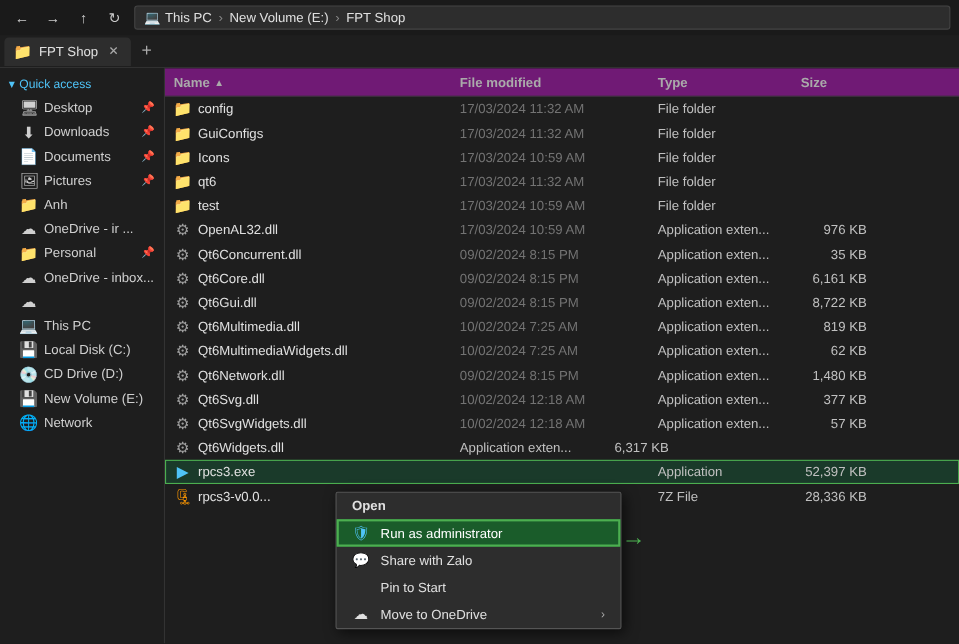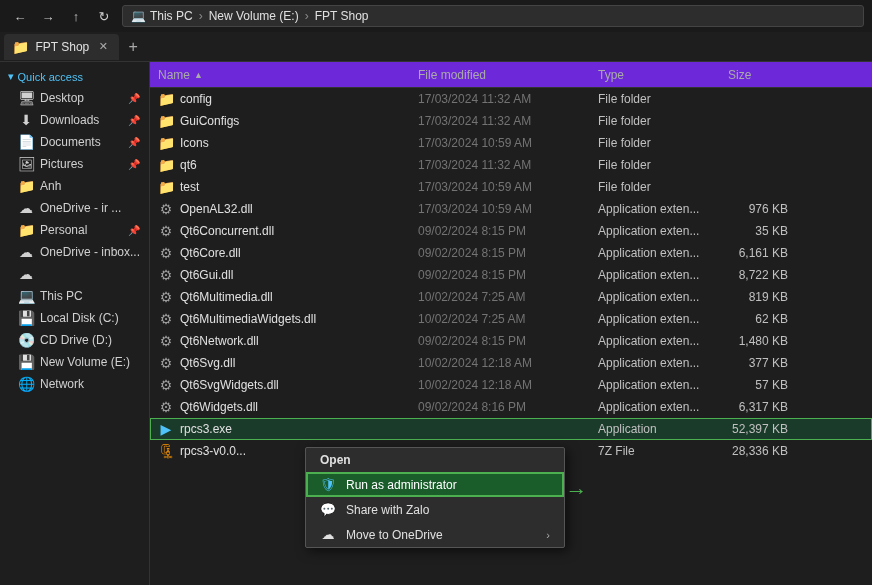--- a/index.html
+++ b/index.html
@@ -125,24 +125,25 @@
 
     
     .file-pane {
       flex: 1;
       background: #1e1e1e;
       overflow: hidden;
       position: relative;
     }
     .file-header {
       display: flex;
-      background: #6d28d9;
+      background: #701a75;
       border-bottom: 1px solid #333;
       height: 26px;
       align-items: center;
+      font-weight: bold;
     }
     .col-name { width: 260px; padding: 0 8px; display: flex; align-items: center; gap: 4px; }
     .col-date { width: 180px; padding: 0 8px; }
     .col-type { width: 130px; padding: 0 8px; }
     .col-size { width: 80px; padding: 0 8px; }
     .col-header-label { font-size: 12px; color: #aaa; }
     .sort-arrow { color: #aaa; font-size: 9px; }
 
     .file-list { overflow-y: auto; height: calc(100% - 26px); }
     .file-row {
@@ -456,21 +457,20 @@
           </div>
         <div class="col-date">10/02/2024 12:18 AM</div>
         <div class="col-type">Application exten...</div>
         <div class="col-size">57 KB</div>
       </div>
       <div class="file-row">
         <div class="col-name">
             <span class="file-icon dll-icon">⚙</span>
             <span>Qt6Widgets.dll</span>
           </div>
-        <div class="col-date">09/02/2024 8:16 PM</div>
         <div class="col-type">Application exten...</div>
         <div class="col-size">6,317 KB</div>
       </div>
 
       <div class="file-row context-selected">
         <div class="col-name">
             <span class="file-icon exe-icon">▶</span>
             <span>rpcs3.exe</span>
           </div>
         <div class="col-date"></div>
@@ -493,20 +493,24 @@
       <div class="ctx-header">
         <span>Open</span>
       </div>
       <div class="ctx-item highlighted">
         <span class="ctx-icon" style="color:#4fc3f7;">🛡</span>
         <span>Run as administrator</span>
       </div>
       <div class="ctx-item">
         <span class="ctx-icon">💬</span>
         <span>Share with Zalo</span>
+      </div>
+      <div class="ctx-item">
+        <span class="ctx-icon"> </span>
+        <span>Pin to Start</span>
       </div>
       <div class="ctx-item">
         <span class="ctx-icon">☁</span>
         <span>Move to OneDrive</span>
         <span class="ctx-arrow">›</span>
       </div>
 
     </div>
 
     <div class="green-arrow">←</div>

